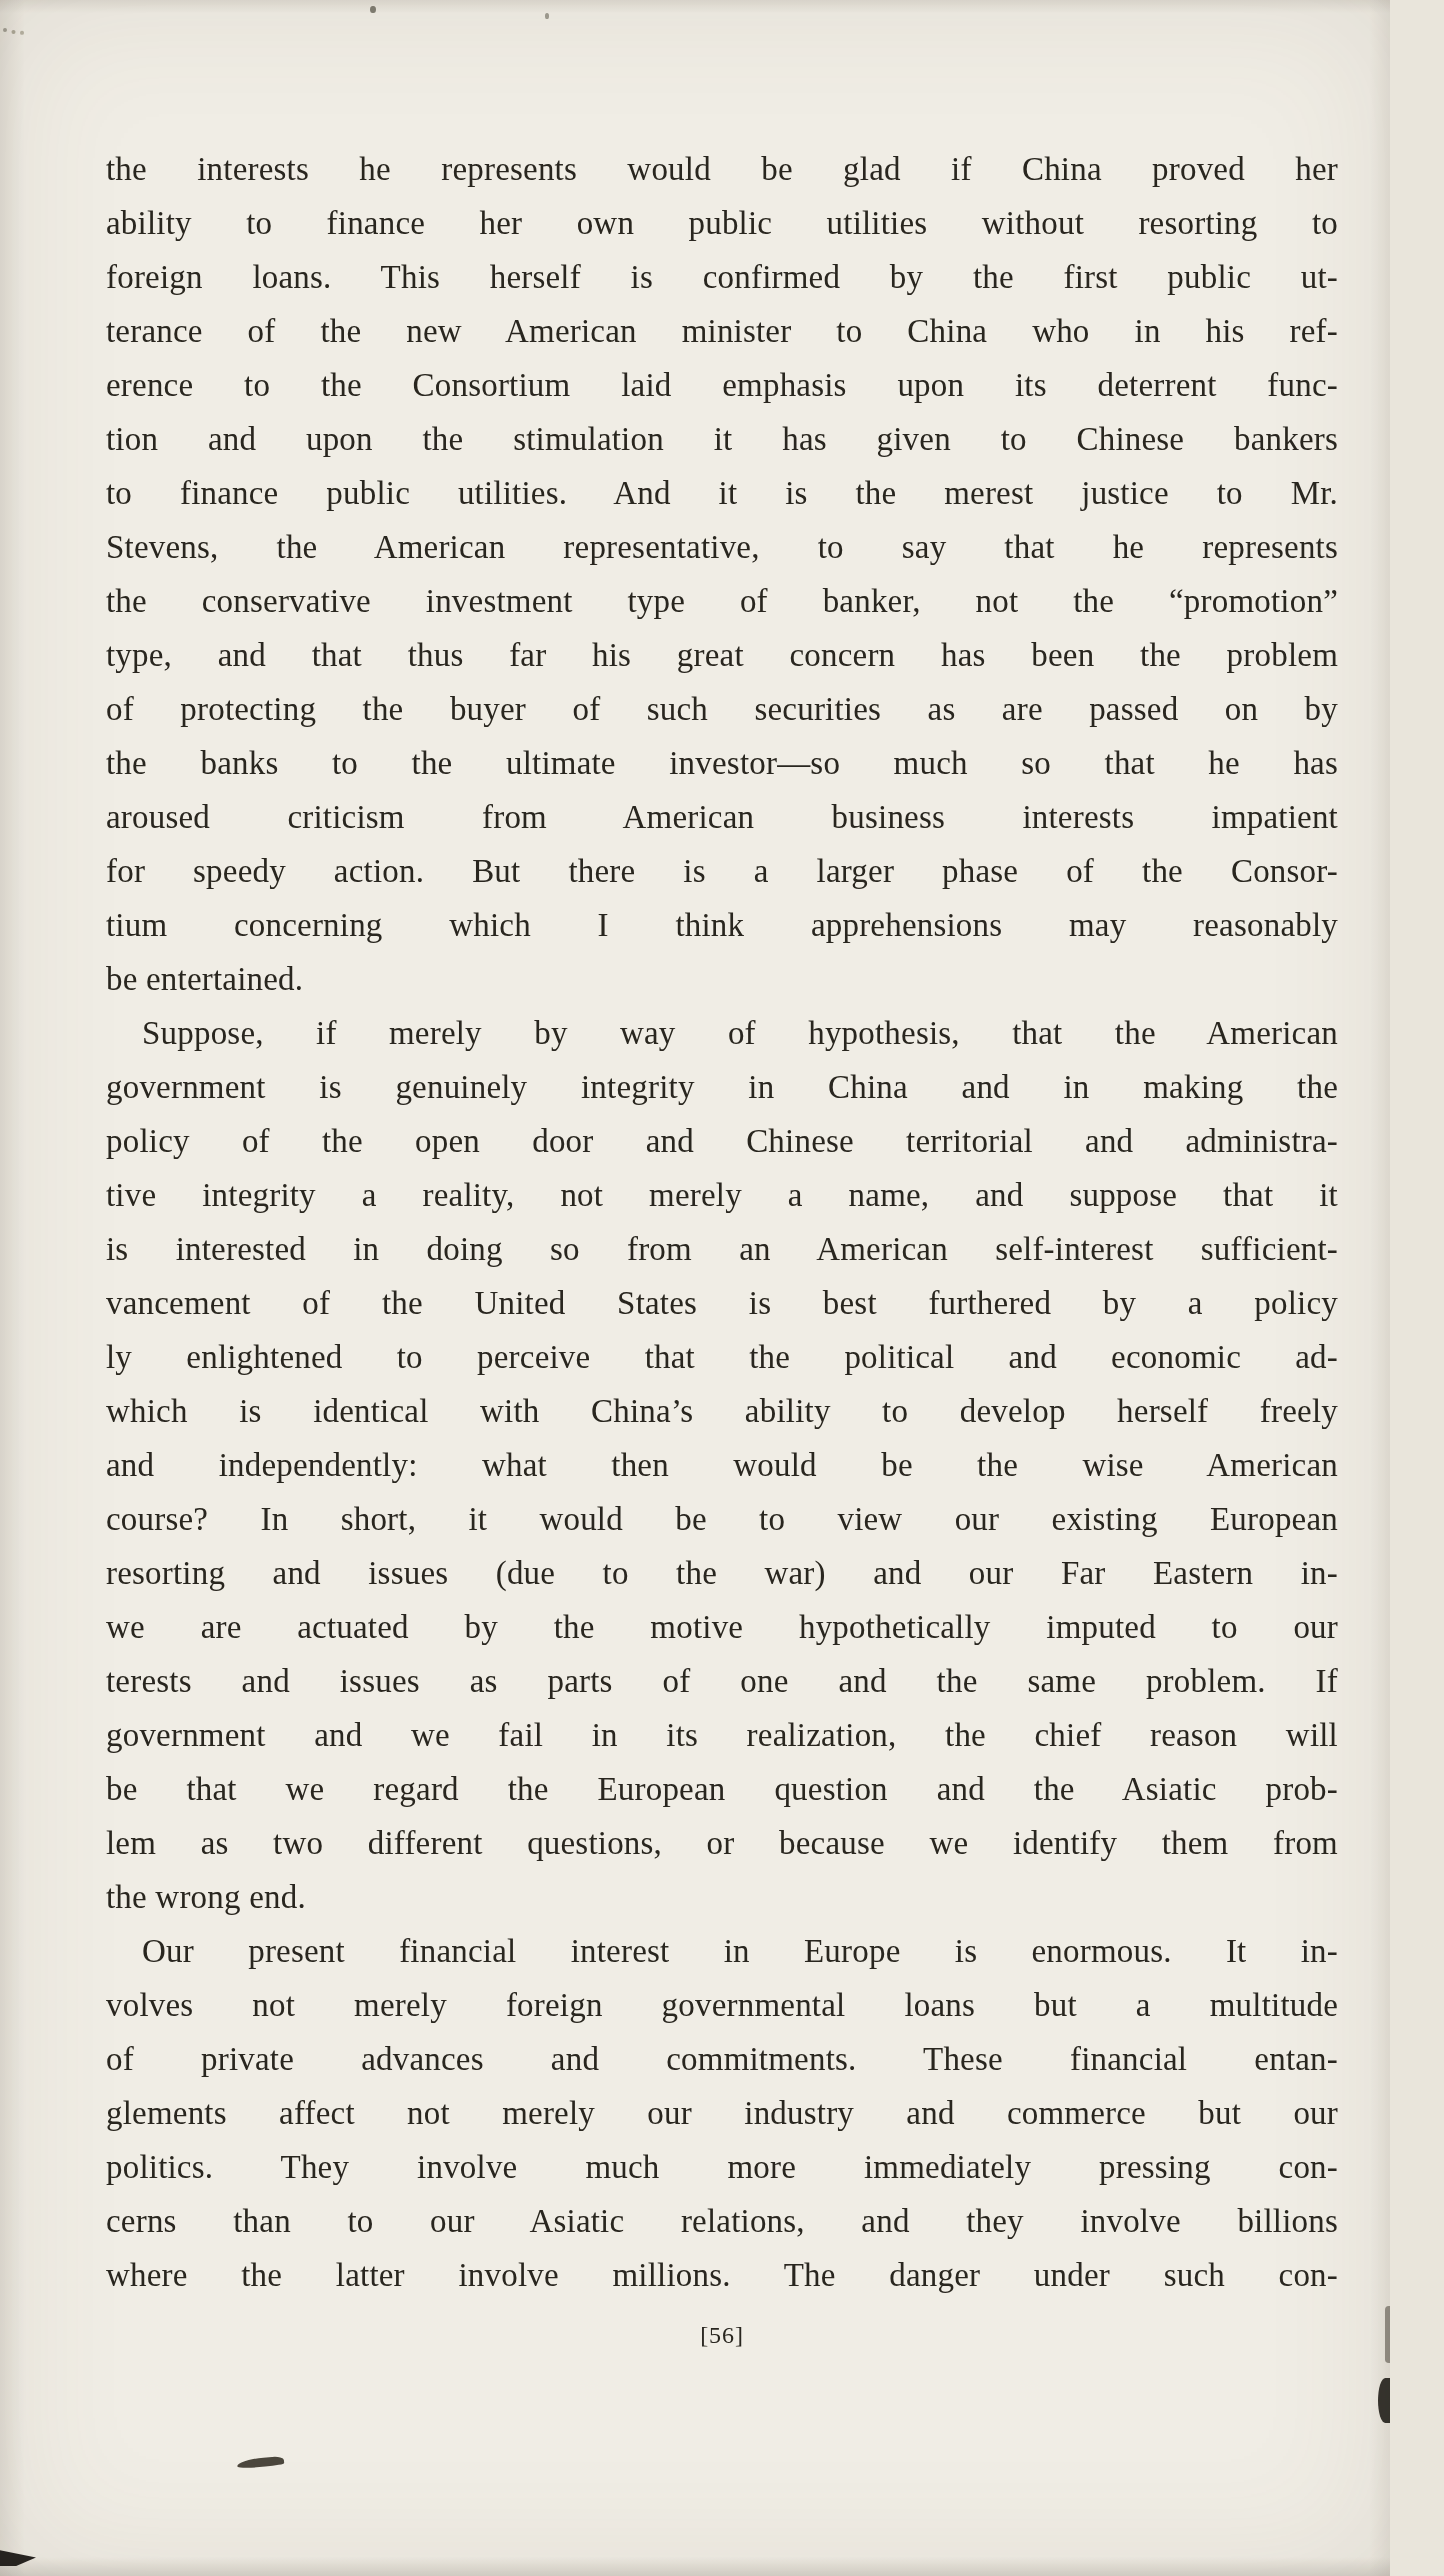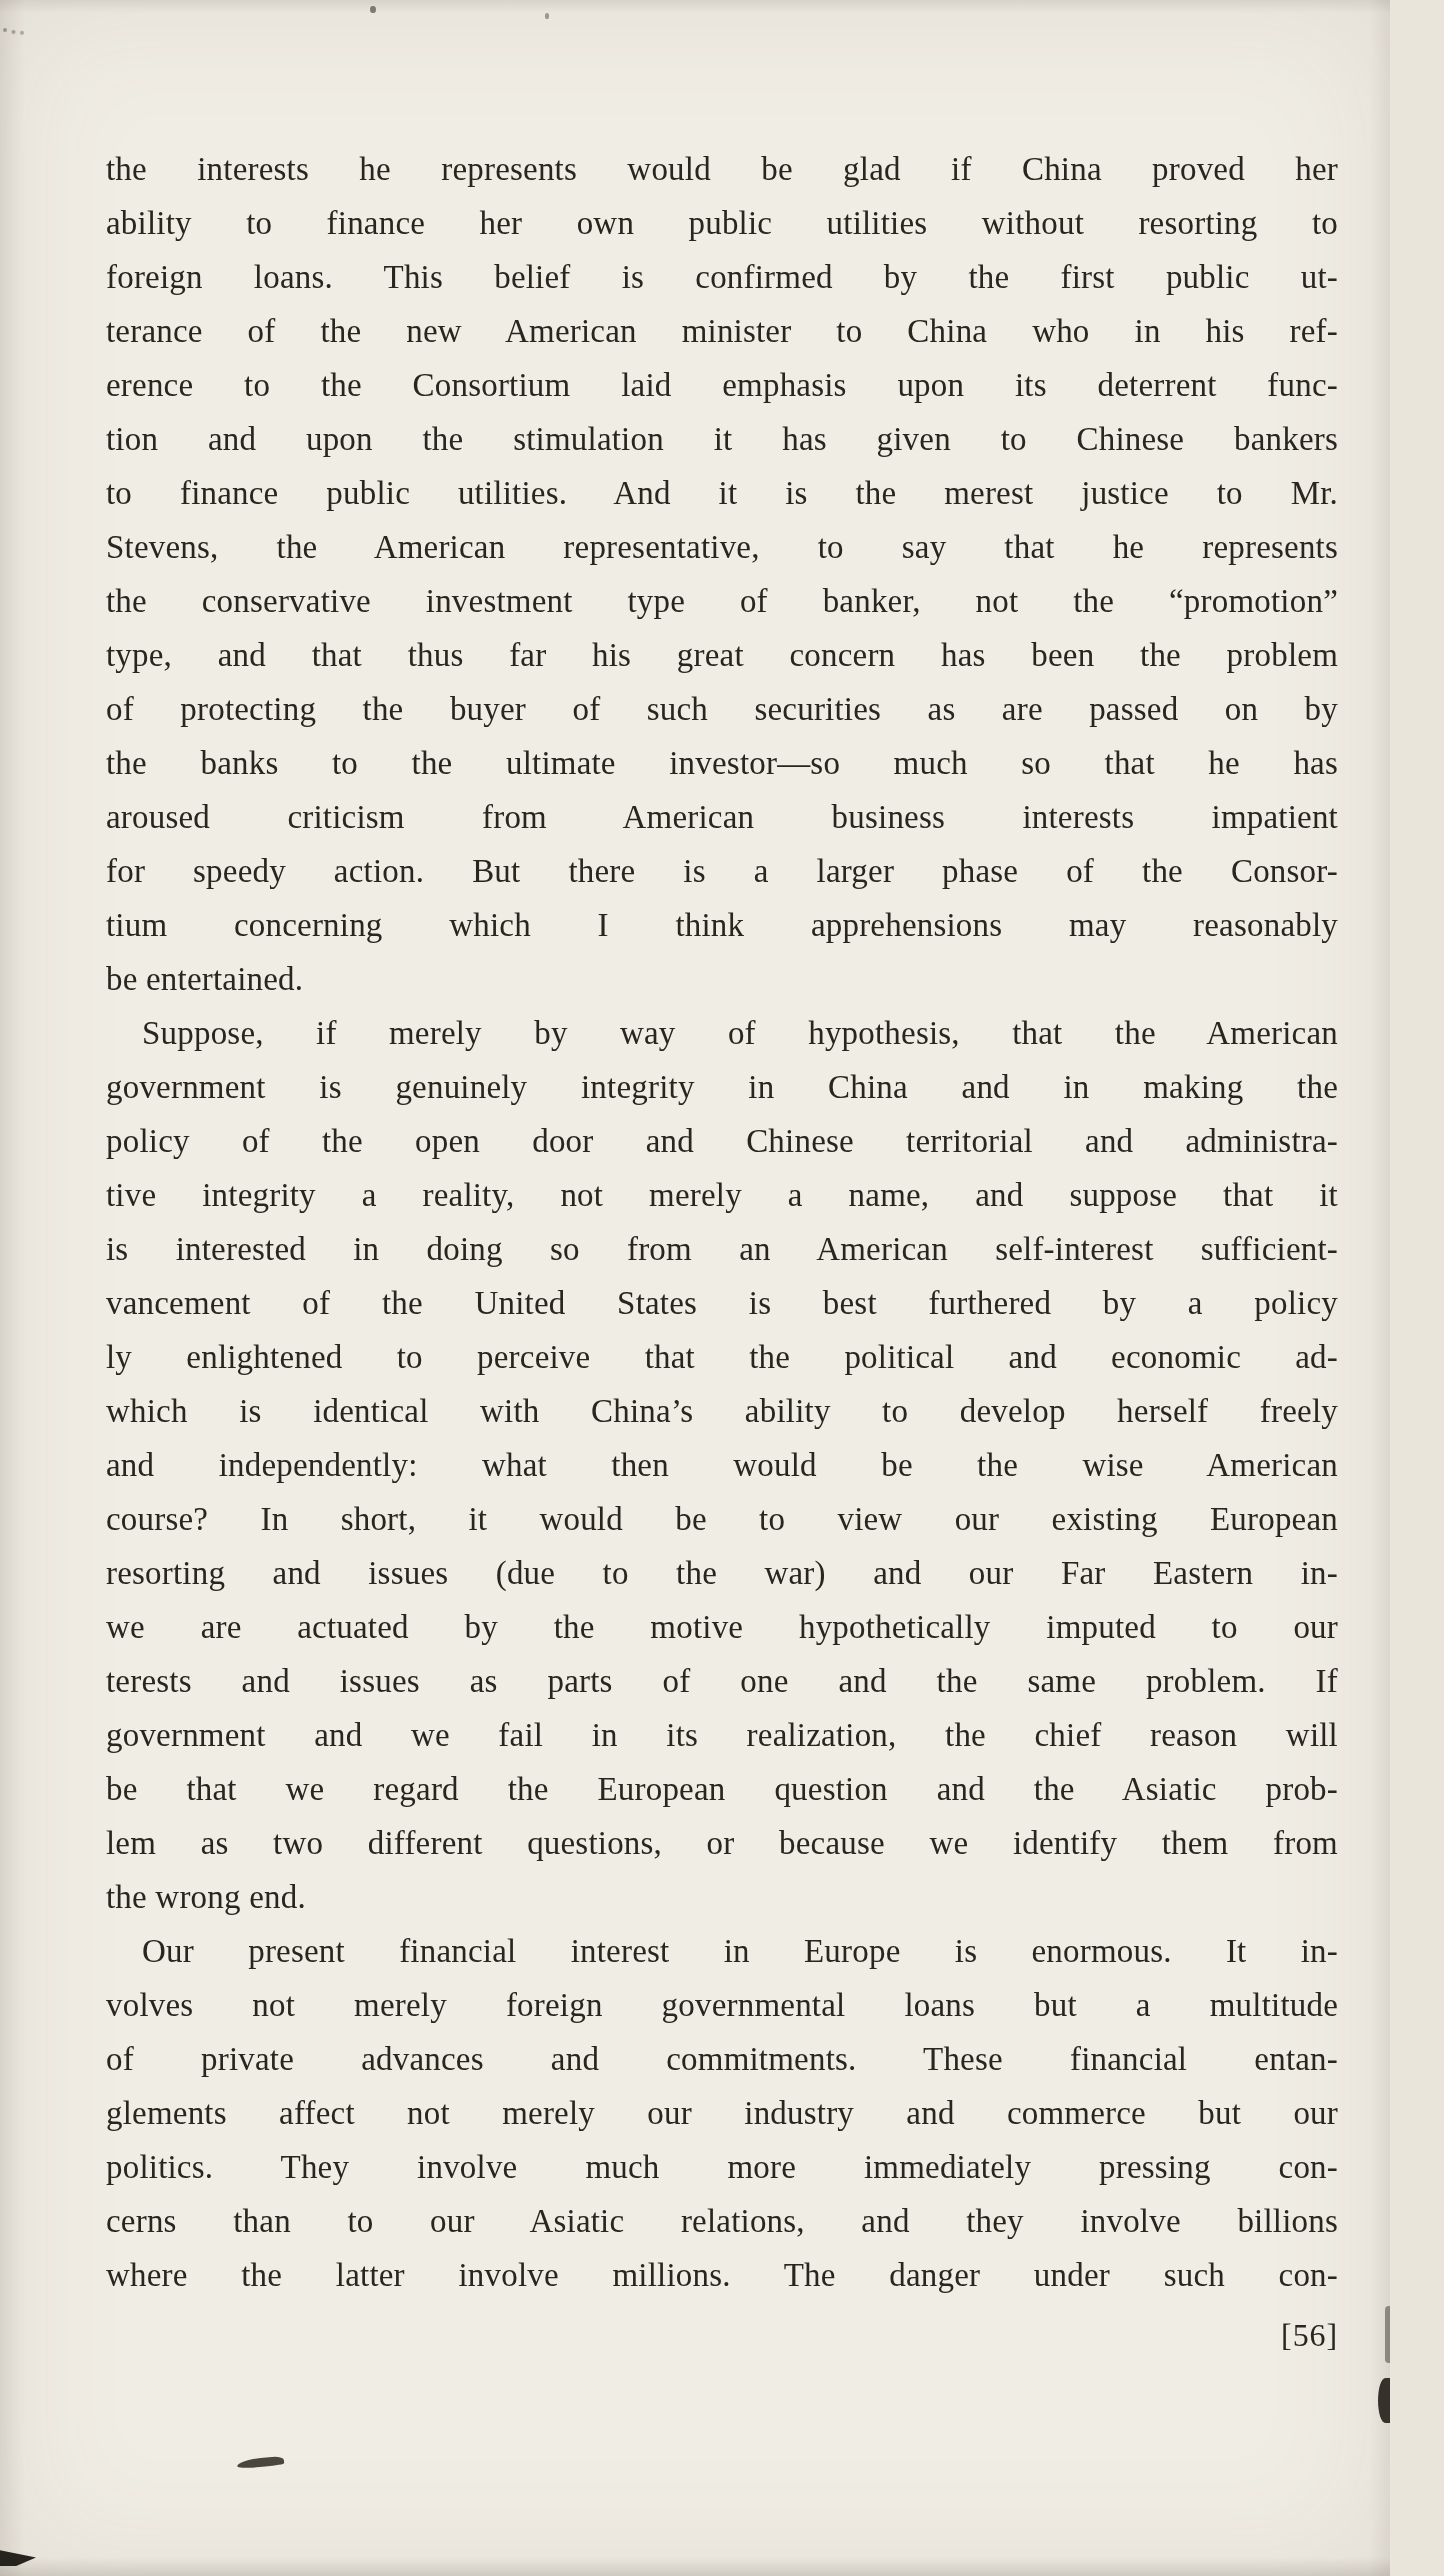--- a/index.html
+++ b/index.html
@@ -42,23 +42,23 @@
     line-height: 54px;
     letter-spacing: 0.2px;
     text-align: justify;
     text-align-last: justify;
     white-space: normal;
   }
   .line.last { text-align-last: left; }
   .paragraph.indent .line:first-child { text-indent: 36px; }
   .page-number {
     margin-top: 5.7px;
-    font-size: 32px;
+    font-size: 24px;
     line-height: 54px;
-    text-align: right;
+    text-align: center;
     letter-spacing: 0.9px;
   }
   
   .artifact { position: absolute; pointer-events: none; }
   .speck-1 {
     left: 370px; top: 5.7px; width: 5.7px; height: 7.6px;
     background: #6b675c; border-radius: 50%; opacity: 0.85;
   }
   .speck-2 {
     left: 545px; top: 13.3px; width: 3.8px; height: 5.7px;
@@ -98,21 +98,21 @@
 <body>
 
 <div class="page">
   <div class="page-shading"></div>
 
   <div class="text-block">
 
   <div class="paragraph">
         <div class="line">the interests he represents would be glad if China proved her</div>
         <div class="line">ability to finance her own public utilities without resorting to</div>
-        <div class="line">foreign loans. This belief is confirmed by the first public ut-</div>
+        <div class="line">foreign loans. This herself is confirmed by the first public ut-</div>
         <div class="line">terance of the new American minister to China who in his ref-</div>
         <div class="line">erence to the Consortium laid emphasis upon its deterrent func-</div>
         <div class="line">tion and upon the stimulation it has given to Chinese bankers</div>
         <div class="line">to finance public utilities. And it is the merest justice to Mr.</div>
         <div class="line">Stevens, the American representative, to say that he represents</div>
         <div class="line">the conservative investment type of banker, not the “promotion”</div>
         <div class="line">type, and that thus far his great concern has been the problem</div>
         <div class="line">of protecting the buyer of such securities as are passed on by</div>
         <div class="line">the banks to the ultimate investor—so much so that he has</div>
         <div class="line">aroused criticism from American business interests impatient</div>

